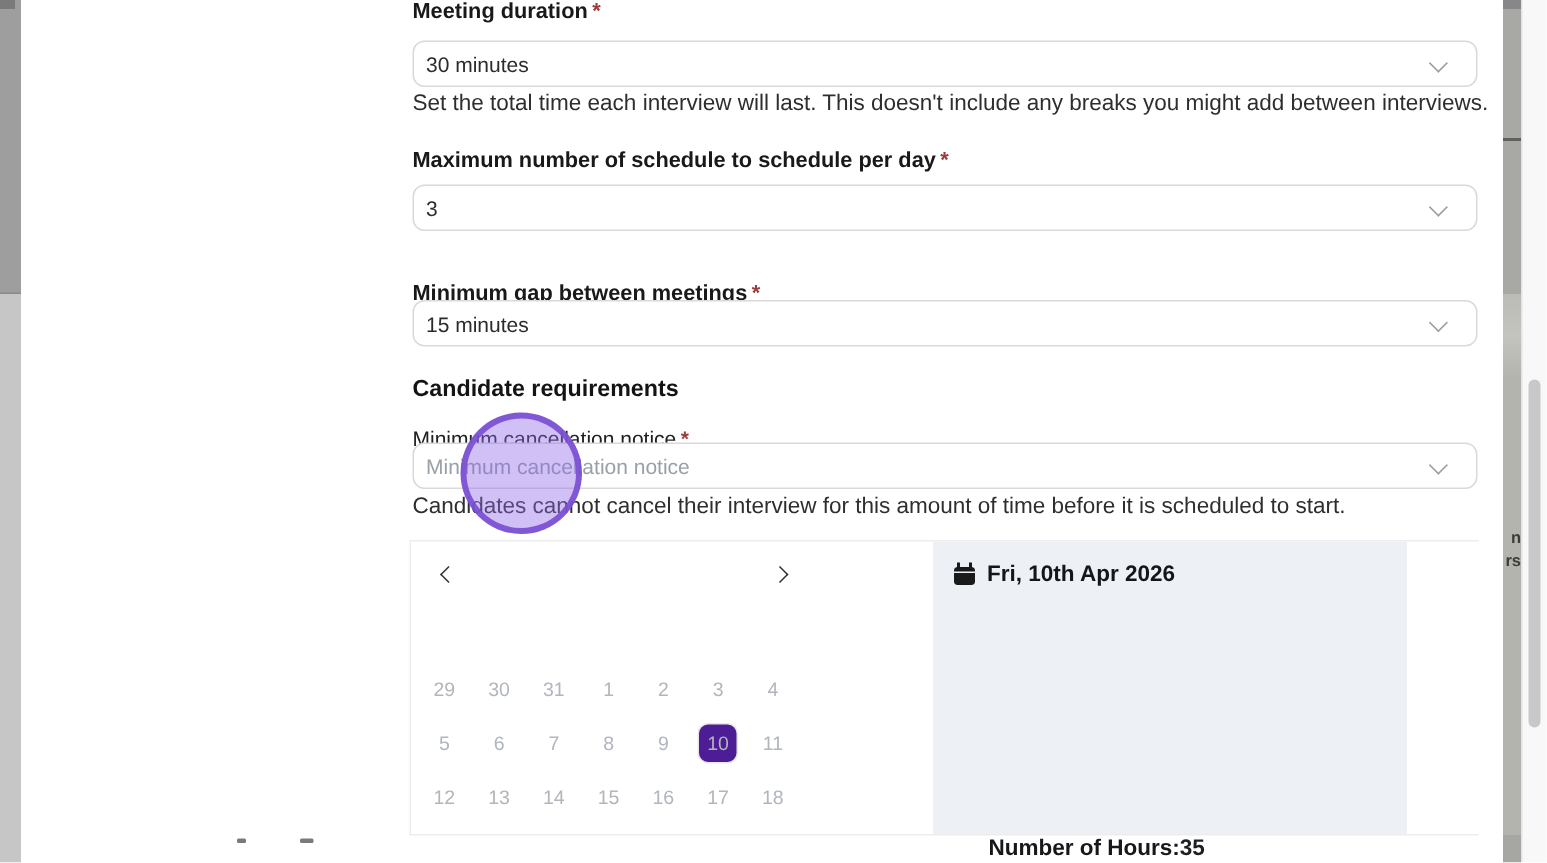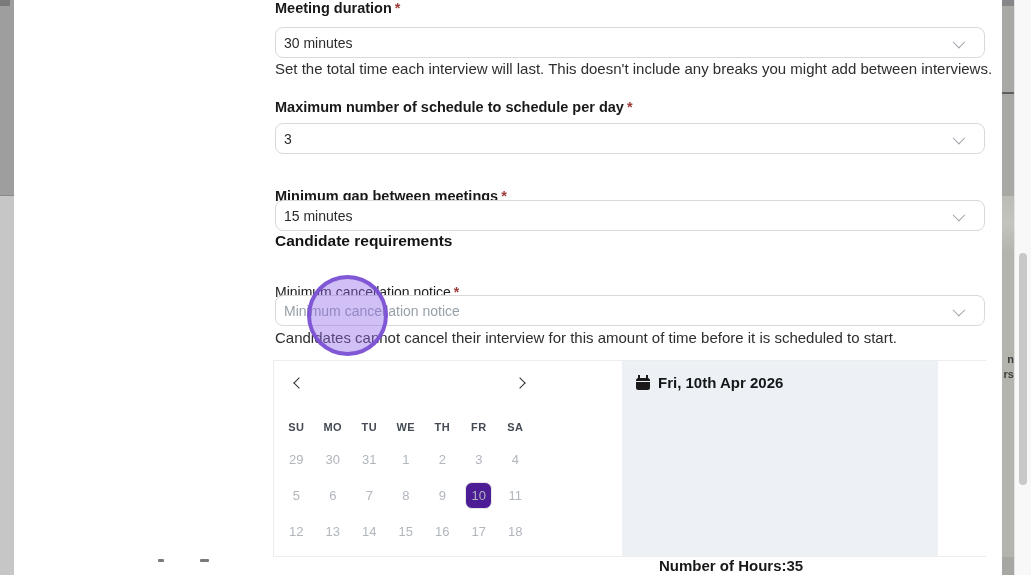--- a/index.html
+++ b/index.html
@@ -107,49 +107,40 @@
   </div>
 
   <div class="fld-label" style="top:164px;margin-top:24px;">
     <span>Minimum gap between meetings</span><span class="req">*</span>
   </div>
   <div class="select" style="top:200px;">
     <span class="val">15 minutes</span>
     <span class="chev"></span>
   </div>
 
-  <div class="section-heading" style="top:232px;">Candidate requirements</div>
+  <div class="section-heading" style="top:251px;">Candidate requirements</div>
 
   <div class="fld-label" style="top:284px;font-size:14px;font-weight:normal;color:#202020;">
     <span>Minimum cancellation notice</span><span class="req">*</span>
   </div>
   <div class="select" style="top:295px;">
     <span class="val placeholder">Minimum cancellation notice</span>
     <span class="chev"></span>
   </div>
   <div class="helper" style="top:329px;">Candidates cannot cancel their interview for this amount of time before it is scheduled to start.</div>
 </div>
 
 <div class="dp-card">
   <div class="dp-cal">
     <div class="nav-btn prev">
         <span class="nav-chev"></span>
       </div>
     <div class="nav-btn next">
         <span class="nav-chev"></span>
       </div>
-    <div class="dp-weekdays">
-        <span class="wd">SU</span>
-        <span class="wd">MO</span>
-        <span class="wd">TU</span>
-        <span class="wd">WE</span>
-        <span class="wd">TH</span>
-        <span class="wd">FR</span>
-        <span class="wd">SA</span>
-      </div>
     <div class="dp-grid">
         <div class="day">
           <span class="daynum">29</span>
         </div>
         <div class="day">
           <span class="daynum">30</span>
         </div>
         <div class="day">
           <span class="daynum">31</span>
         </div>

